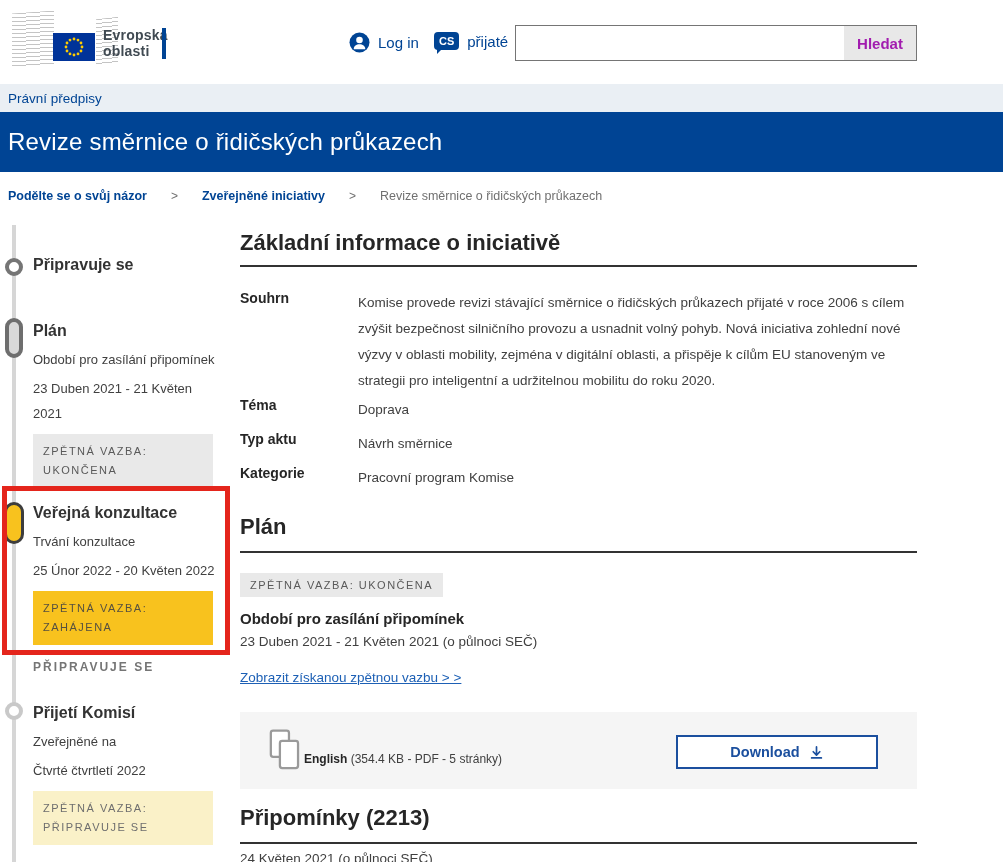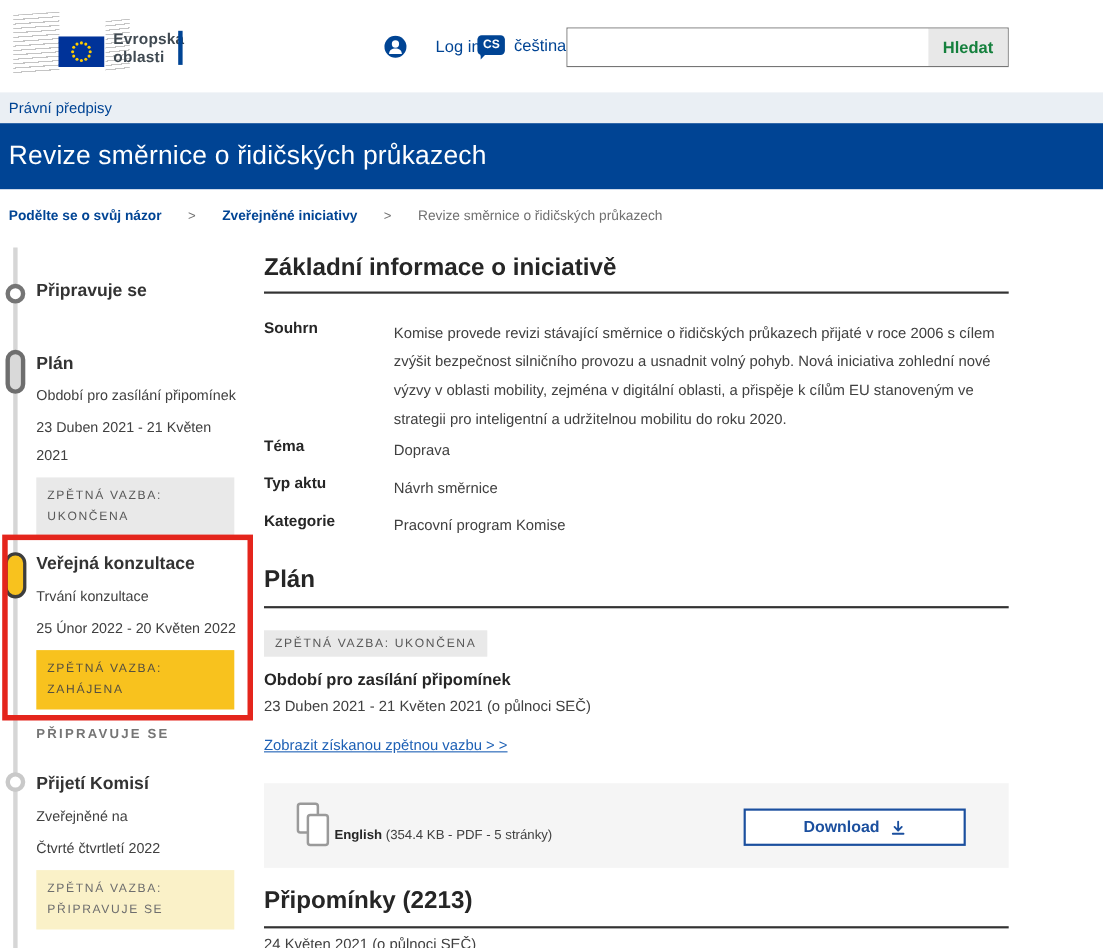--- a/index.html
+++ b/index.html
@@ -9,30 +9,30 @@
   
   .site-header { position:absolute; top:0; left:0; width:1003px; height:84px; background:#fff; }
   .logo { position:absolute; left:10px; top:8px; width:180px; height:62px; cursor:pointer; }
   .stripes { position:absolute; background:repeating-linear-gradient(180deg,#c4c4c4 0 1px,transparent 1px 4px); }
   .stripes.left  { left:2px; top:4px; width:42px; height:54px; transform:skewY(-4deg); }
   .stripes.right { left:86px; top:10px; width:22px; height:46px; transform:skewY(-6deg); }
   .flag { position:absolute; left:43px; top:25px; }
   .logo-text { position:absolute; left:93px; top:19px; font-size:14px; line-height:16px; color:#404a52; font-weight:bold; letter-spacing:.2px; }
   .logo-bar { position:absolute; left:152px; top:20px; width:4px; height:31px; background:#004494; }
 
-  .login { position:absolute; left:349px; top:32px; display:flex; align-items:center; gap:26px; cursor:pointer; }
+  .login { position:absolute; left:349px; top:32px; display:flex; align-items:center; gap:8px; cursor:pointer; }
   .login span { color:#004494; font-size:15px; }
   .lang { position:absolute; left:434px; top:32px; display:flex; align-items:center; gap:8px; cursor:pointer; }
   .cs-badge { position:relative; display:inline-block; background:#004494; color:#fff; font-size:11px; font-weight:bold; padding:3px 5px; border-radius:4px; }
   .cs-badge::after { content:""; position:absolute; left:3px; bottom:-4px; border:4px solid transparent; border-top-color:#004494; border-left-color:#004494; border-width:3px 3px 3px 3px; }
   .lang > span.lbl { color:#004494; font-size:15px; }
 
   .search-bar { position:absolute; left:515px; top:25px; width:402px; height:36px; border:1px solid #757575; display:flex; background:#fff; }
   .search-bar input { flex:1; border:none; outline:none; font-size:14px; padding:0 8px; font-family:inherit; }
-  .search-bar button { width:72px; border:none; background:#e8e8e8; color:#15803d; font-weight:bold; font-size:15px; cursor:pointer; font-family:inherit; }
+  .search-bar button { width:72px; border:none; background:#e8e8e8; color:#a21caf; font-weight:bold; font-size:15px; cursor:pointer; font-family:inherit; }
 
   
   .utility-bar { position:absolute; top:84px; left:0; width:1003px; height:28px; background:#eaeff4; display:flex; align-items:center; }
   .utility-bar a { color:#004494; font-size:13.5px; margin-left:8px; text-decoration:none; cursor:pointer; }
   .banner { position:absolute; top:112px; left:0; width:1003px; height:60px; background:#004494; }
   .banner h1 { color:#fff; font-size:24px; font-weight:500; line-height:60px; margin-left:8px; letter-spacing:.2px; }
   .breadcrumb { position:absolute; top:189px; left:8px; font-size:12.5px; display:flex; gap:24px; align-items:center; }
   .breadcrumb a { color:#004494; font-weight:bold; text-decoration:none; cursor:pointer; }
   .breadcrumb .sep { color:#707070; font-size:12px; }
   .breadcrumb .current { color:#707070; }
@@ -117,21 +117,21 @@
       <svg width="21" height="21" viewBox="0 0 21 21">
         <circle cx="10.5" cy="10.5" r="10" fill="#004494"></circle>
         <circle cx="10.5" cy="8" r="3.3" fill="#ffffff"></circle>
         <path d="M4.7 17.2c0-3.4 2.7-5 5.8-5s5.8 1.6 5.8 5" fill="#ffffff"></path>
       </svg>
       <span>Log in</span>
     </div>
 
     <div class="lang">
       <span class="cs-badge">CS</span>
-      <span class="lbl">čeština</span>
+      <span class="lbl">přijaté</span>
     </div>
 
     <div class="search-bar">
       <input type="text" value="" style="">
       <button>Hledat</button>
     </div>
   </header>
 
   <div class="utility-bar">
     <a>Právní předpisy</a>

